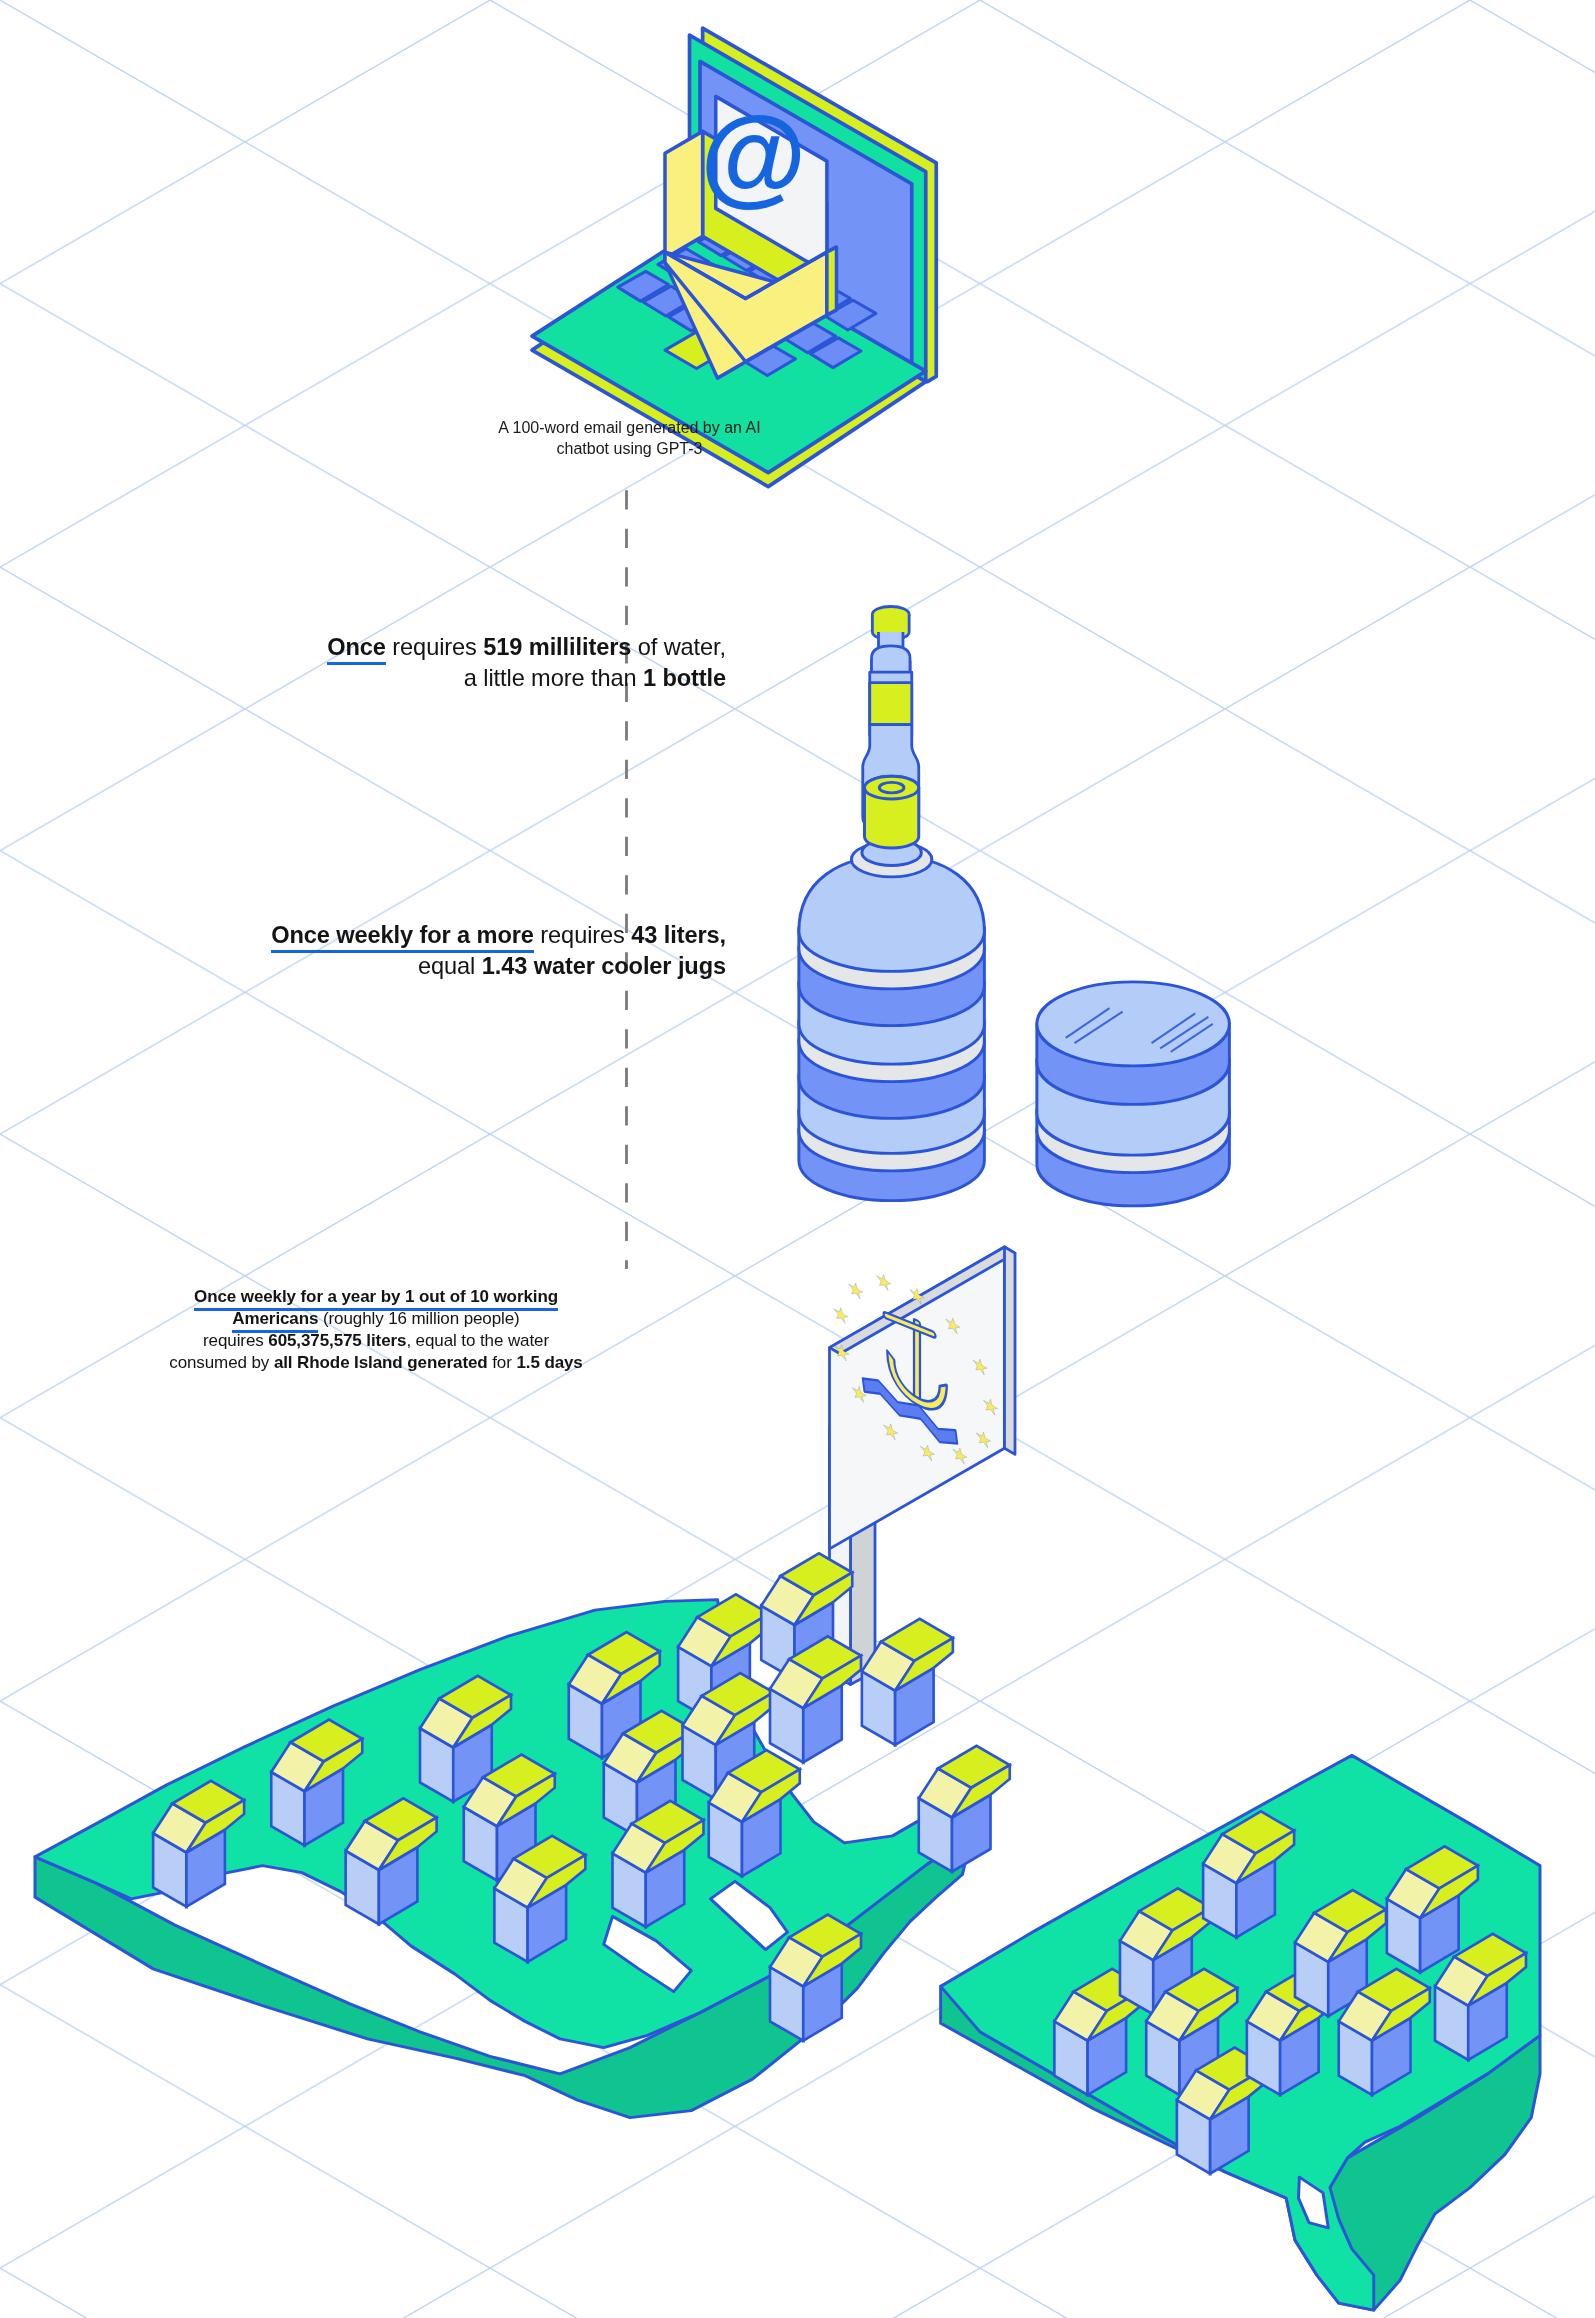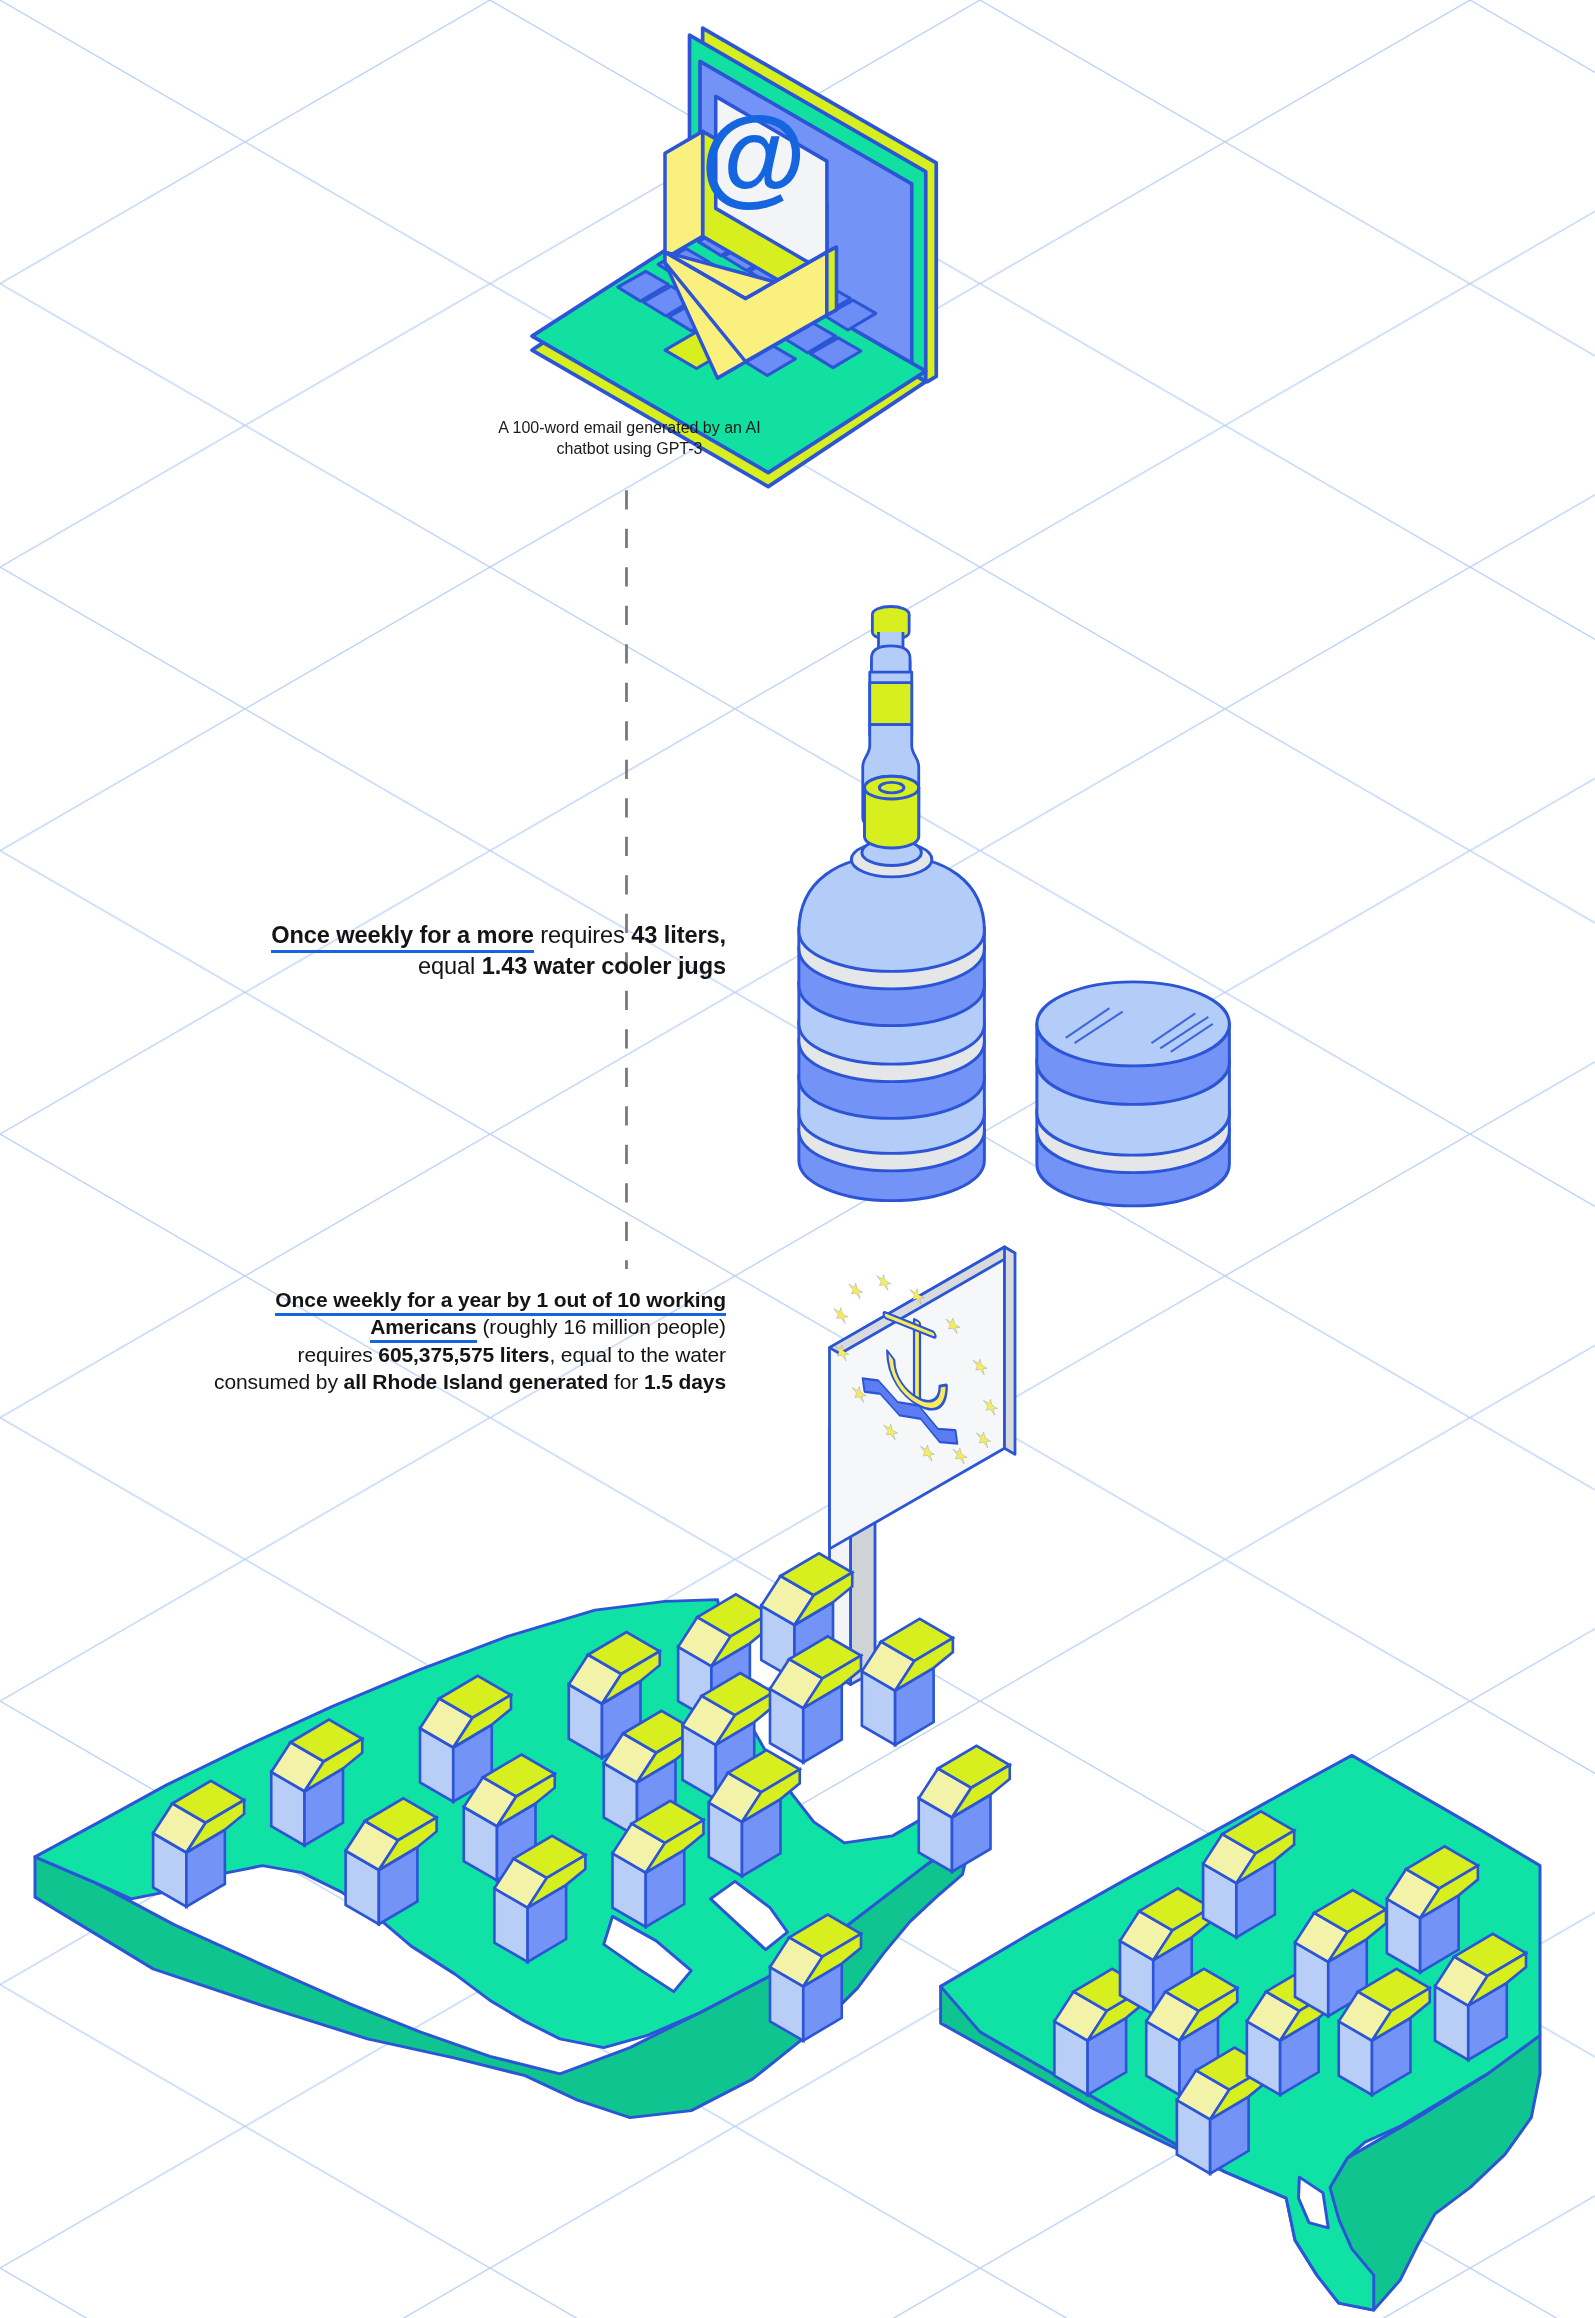--- a/index.html
+++ b/index.html
@@ -31,21 +31,21 @@
   }
   #caption-email{
     position:absolute;
     text-align:center;
     color:#1a1a1a;
     line-height:1.32;
     font-size:16px;
   }
   #label-1{font-size:23.6px;}
   #label-2{font-size:23.6px;}
-  #label-3{font-size:21px;}
+  #label-3{font-size:17px;text-align:center;}
 </style>
 </head>
 <body>
 
 <div id="stage">
 
   <svg width="1596" height="2319" viewBox="0 0 1824 2650">
     <defs>
       <pattern id="isoGrid" width="560" height="324" patternUnits="userSpaceOnUse">
         <path d="M -560 324 L 0 0 L 560 324 L 1120 0" fill="none" stroke="#BBD2F5" stroke-width="1.6"></path>
@@ -373,20 +373,24 @@
       <use href="#houseShape" x="1585" y="2170"></use>
       <use href="#houseShape" x="1640" y="2270"></use>
     </g>
   </svg>
 
   <div id="caption-email" style="left:472px; top:417px; width:315px;">
     <div>A 100-word email generated by an AI</div>
     <div>chatbot using GPT-3</div>
   </div>
 
+  <div id="label-1" class="label" style="left:105px; top:632px; width:621px;">
+    <span class="u">Once</span><span> requires </span><span class="b">519 milliliters</span><span> of water,</span><br>
+    <span>a little more than </span><span class="b">1 bottle</span>
+  </div>
 
   <div id="label-2" class="label" style="left:52px; top:920px; width:674px;">
     <span class="u">Once weekly for a more</span><span> requires </span><span class="b">43 liters,</span><br>
     <span>equal </span><span class="b">1.43 water cooler jugs</span>
   </div>
 
   <div id="label-3" class="label" style="left:26px; top:1286px; width:700px;">
     <span class="u">Once weekly for a year by 1 out of 10 working</span><br>
     <span class="u">Americans</span><span> (roughly 16 million people)</span><br>
     <span>requires </span><span class="b">605,375,575 liters</span><span>, equal to the water</span><br>

